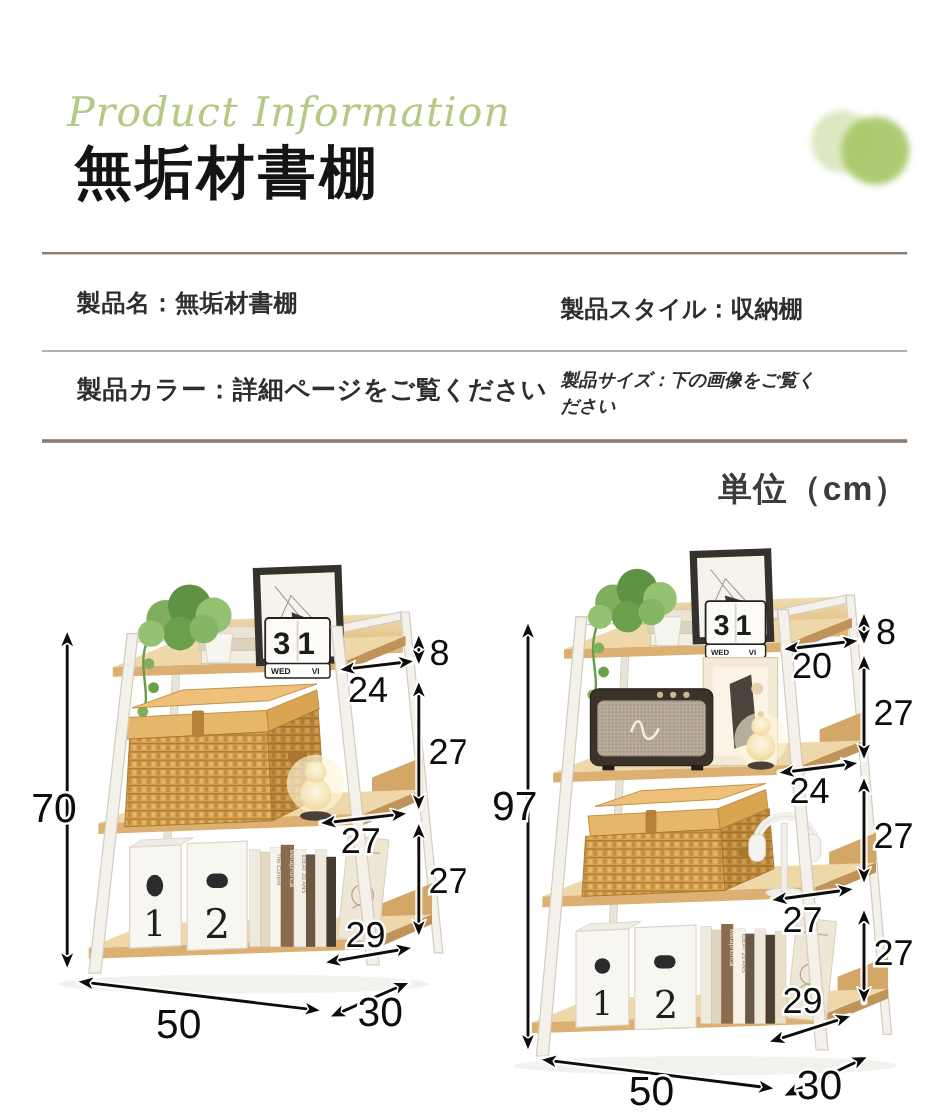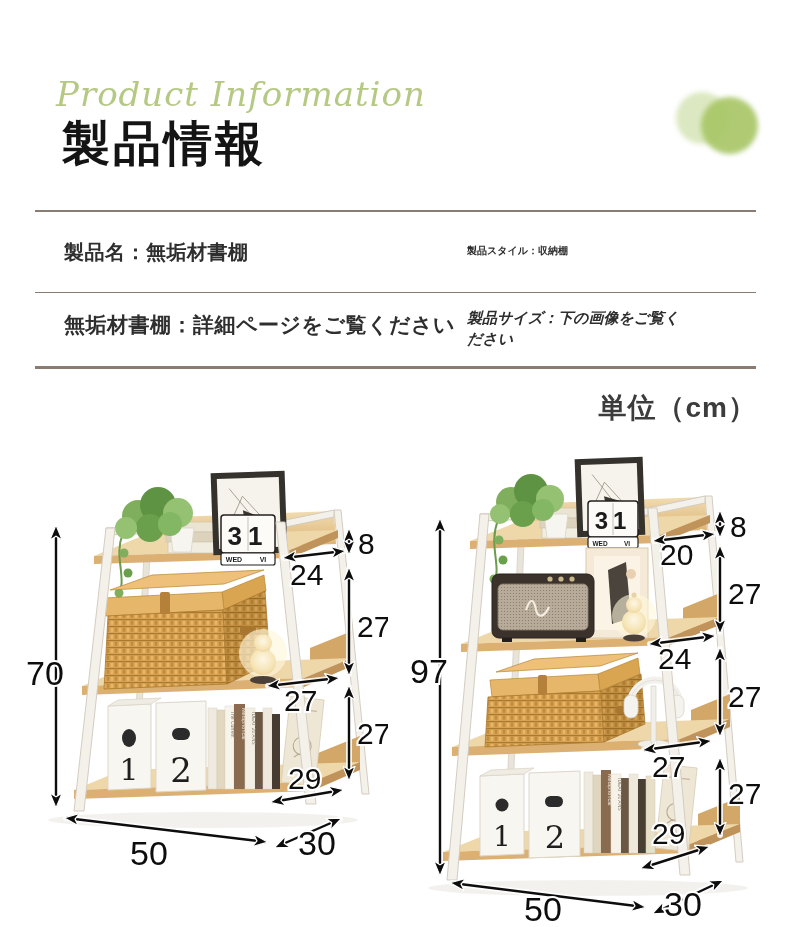--- a/index.html
+++ b/index.html
@@ -18,21 +18,21 @@
   }
   .circle{border-radius:50%;filter:blur(2.5px);}
   .circle-light{left:676px;top:92px;width:52px;height:52px;background:#dce8c2;}
   .circle-dark{left:701px;top:97px;width:57px;height:57px;background:#a9c768;opacity:.93;}
   .divider{left:35px;width:721px;background:#8a7c70;}
   .div-top{top:210px;height:2px;}
   .div-mid{top:292px;height:1px;}
   .div-bot{top:366px;height:3px;}
   .cell{font-weight:600;color:#2e2e2e;}
   .cell-l1{left:64px;top:239px;font-size:20px;letter-spacing:.5px;text-align:right;}
-  .cell-r1{left:467px;top:244px;font-size:10px;}
+  .cell-r1{left:467px;top:244px;font-size:20px;}
   .cell-l2{left:64px;top:311px;font-size:21px;letter-spacing:.5px;}
   .cell-r2{left:467px;top:307px;font-size:15px;width:214px;line-height:1.4;font-style:italic;}
   .unit-label{right:33px;top:389px;font-size:28px;font-weight:600;color:#3c3c3c;letter-spacing:1px;margin-left:37px;}
   .shelf-left{left:18px;top:458px;}
   .shelf-right{left:398px;top:448px;}
   
   .frame{fill:#f4f1ea;stroke:#d3ccc0;stroke-width:1;}
   .framed{fill:#e9e4da;stroke:#d6cfc3;stroke-width:.8;}
   .wood-top{fill:#eed7a8;}
   .wood-front{fill:#dcb072;}
@@ -44,31 +44,31 @@
         stroke:#ffffff;stroke-width:4px;paint-order:stroke;}
   .dlab-big{font-size:34px;}
   .boxnum{font-family:"DejaVu Serif",serif;fill:#1e1e1e;}
   .spinetext{font-family:"Liberation Sans",sans-serif;}
   .callab{font-family:"Liberation Sans",sans-serif;font-weight:bold;fill:#1c1c1c;}
 </style>
 </head>
 <body>
 
 <div class="abs script-title">Product Information</div>
-<div class="abs page-title">製品情報</div>
+<div class="abs page-title">無垢材書棚</div>
 <div class="abs circle circle-light"></div>
 <div class="abs circle circle-dark"></div>
 
 <div class="abs divider div-top"></div>
 <div class="abs divider div-mid"></div>
 <div class="abs divider div-bot"></div>
 
 <div class="abs cell cell-l1">製品名：無垢材書棚</div>
 <div class="abs cell cell-r1">製品スタイル：収納棚</div>
-<div class="abs cell cell-l2">無垢材書棚：詳細ページをご覧ください</div>
+<div class="abs cell cell-l2">製品カラー：詳細ページをご覧ください</div>
 <div class="abs cell cell-r2">製品サイズ：下の画像をご覧ください</div>
 
 <div class="abs unit-label">単位（cm）</div>
 
 <svg class="abs shelf-left" width="370" height="420" viewBox="0 0 370 420" xmlns="http://www.w3.org/2000/svg">
   <defs>
     <marker id="ah" viewBox="0 0 12 10" refX="10.5" refY="5" markerWidth="15" markerHeight="13" markerUnits="userSpaceOnUse" orient="auto-start-reverse">
       <path d="M0,0 L12,5 L0,10 L3.2,5 Z" fill="#0d0d0d" stroke="#ffffff" stroke-width="1"></path>
     </marker>
     <linearGradient id="woodg" x1="0" y1="0" x2="0" y2="1">

